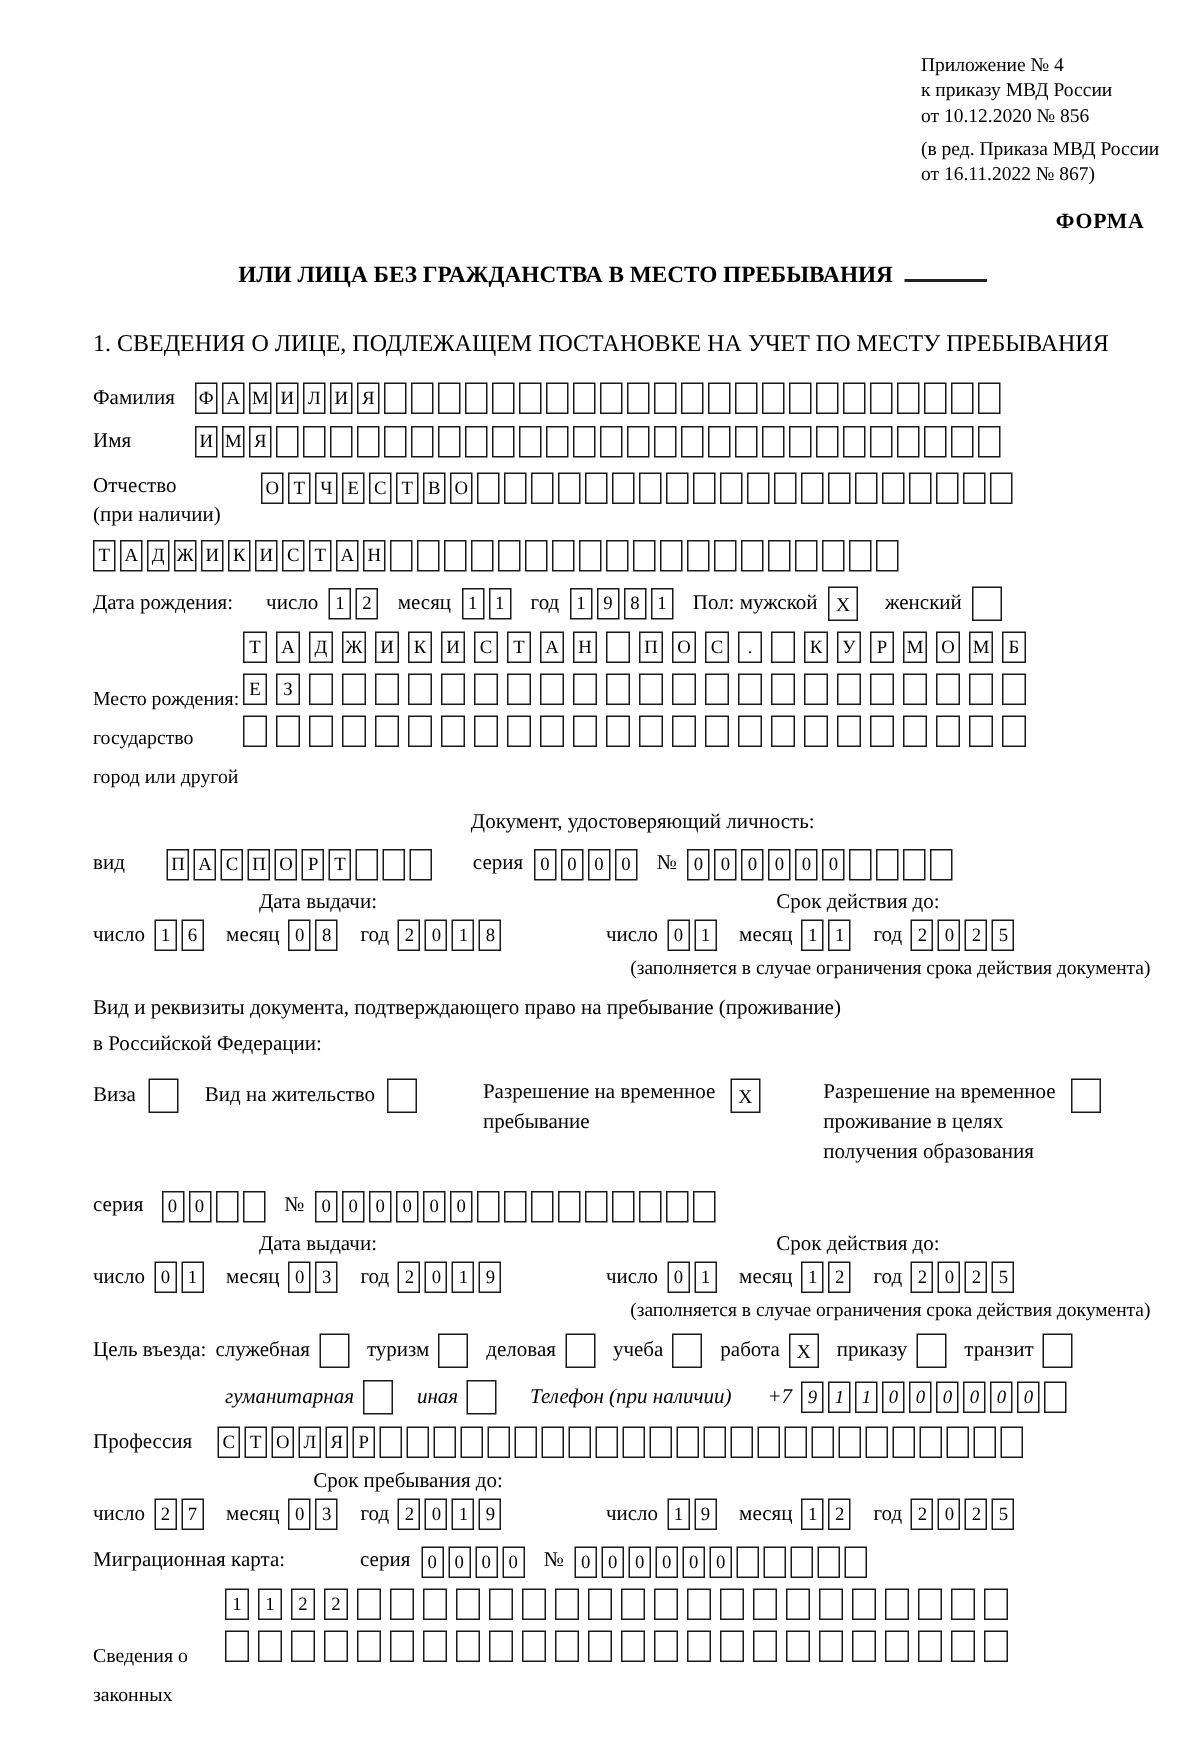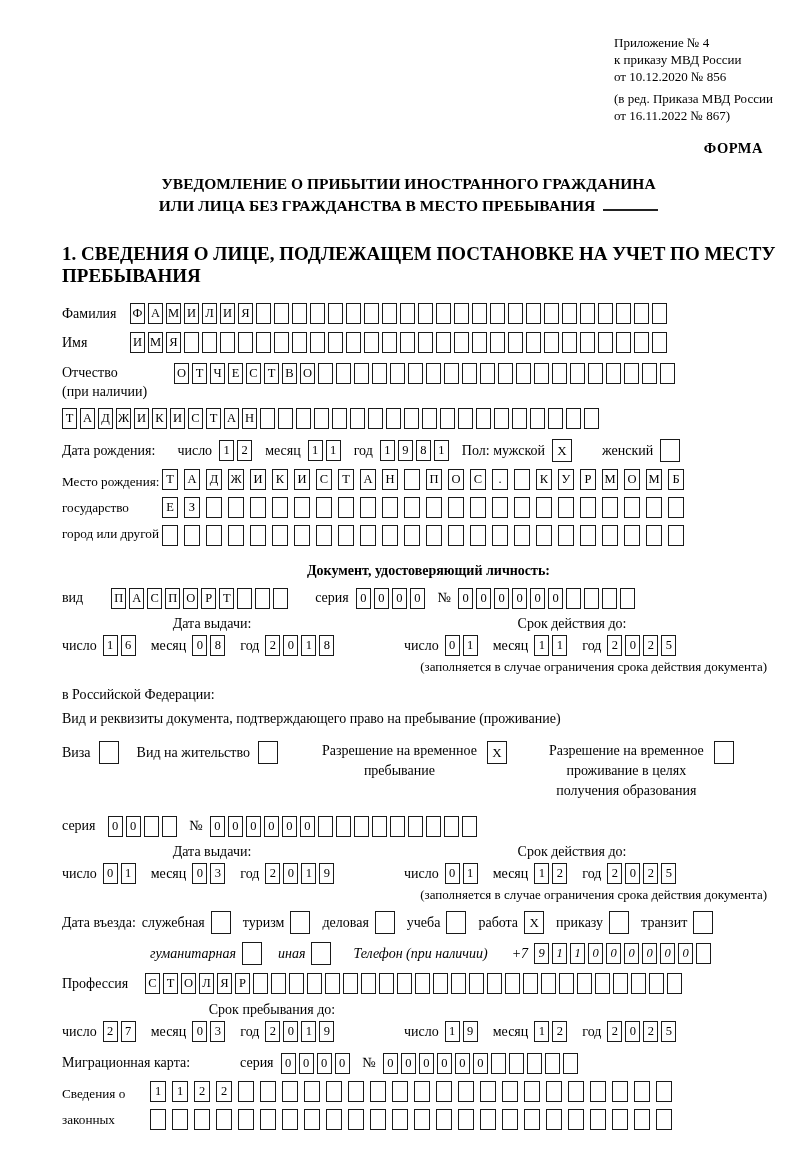--- a/index.html
+++ b/index.html
@@ -13,21 +13,21 @@
   .page { width: 800px; min-height: 1163px; padding: 34px 5px 20px 62px; background: #fff; }
 
   
   .annex { margin-left: 552px; font-size: 13px; line-height: 17px; }
   .annex .rev { margin-top: 5px; }
   .form-label { text-align: right; padding-right: 32px; font-weight: bold; font-size: 14.5px; margin-top: 16px; letter-spacing: .5px; }
 
   
   .title { text-align: center; font-weight: bold; font-size: 15.5px; line-height: 22px; margin-top: 16px; margin-right: 40px; }
   .blank-line { display: inline-block; width: 55px; border-bottom: 2px solid #222; height: 14px; margin-left: 8px; }
-  .sec-head { font-weight: bold; font-size: 19px; margin-top: 26px; margin-bottom: 16px; }
+  .sec-head { font-weight: normal; font-size: 16px; margin-top: 26px; margin-bottom: 16px; }
 
   
   .row { display: flex; align-items: flex-start; margin-bottom: 7px; }
   .lbl { flex: none; line-height: 22px; }
   .lbl.ml { line-height: 19px; }
   .grid { display: flex; flex-wrap: nowrap; align-items: flex-start; }
   .box {
     flex: none; display: inline-flex; align-items: center; justify-content: center;
     width: 15px; height: 21px; border: 1.5px solid #1a1a1a; margin-right: 3px;
     font-size: 12.5px; background: #fff;
@@ -47,53 +47,52 @@
   .dates .g { display: flex; align-items: center; }
   .dates .g1 { width: 300px; }
   .dates .g2 { margin-left: 42px; }
   .dates .t { margin-right: 6px; }
   .dates .grid { margin-right: 12px; }
   .note { font-size: 13px; text-align: right; padding-right: 28px; margin-top: 3px; margin-bottom: 8px; }
 
   
   .permits { display: flex; align-items: flex-start; margin-top: 10px; margin-bottom: 14px; }
   .permits .t { line-height: 24px; margin-right: 6px; }
-  .permits .multi { text-align: center; line-height: 20px; margin-right: 8px; }
+  .permits .multi { line-height: 20px; margin-right: 8px; }
   .permits .cb { margin-right: 24px; margin-left: 2px; }
 
   
   .purpose { display: flex; align-items: center; margin-bottom: 8px; flex-wrap: nowrap; }
   .purpose .t { margin-right: 6px; white-space: nowrap; }
   .purpose .cb { margin-right: 12px; }
   .indent150 { padding-left: 88px; font-style: italic; }
 
-  .center-bold { text-align: center; font-weight: bold; margin: 10px 0 8px 0; }
+  .center-bold { text-align: center; font-weight: normal; margin: 10px 0 8px 0; }
   .plain { line-height: 24px; }
 
   .stack { display: flex; flex-direction: column; }
   .stack .grid { margin-bottom: 7px; }
-  .lblcol { flex: none; font-size: 13.2px; line-height: 26px; }
+  .lblcol { flex: none; font-size: 13.2px; line-height: 26px; margin-top: 32px; }
 </style>
 </head>
 <body>
 
 <div class="page">
 
   <div class="annex">
     <div>Приложение № 4</div>
     <div>к приказу МВД России</div>
     <div>от 10.12.2020 № 856</div>
     <div class="rev">(в ред. Приказа МВД России</div>
     <div>от 16.11.2022 № 867)</div>
   </div>
 
   <div class="form-label">ФОРМА</div>
 
   <div class="title">
-    <div>УВЕДОМЛЕНИЕ О ПРИБЫТИИ ИНОСТРАННОГО ГРАЖДАНИНА</div>
     <div><span>ИЛИ ЛИЦА БЕЗ ГРАЖДАНСТВА В МЕСТО ПРЕБЫВАНИЯ</span><span class="blank-line"></span></div>
   </div>
 
   <div class="sec-head">1. СВЕДЕНИЯ О ЛИЦЕ, ПОДЛЕЖАЩЕМ ПОСТАНОВКЕ НА УЧЕТ ПО МЕСТУ ПРЕБЫВАНИЯ</div>
 
   <div class="row">
     <div class="lbl" style="width:68px">Фамилия</div>
     <div class="grid">
         <span class="box">Ф</span>
         <span class="box">А</span>
@@ -252,21 +251,21 @@
     <span class="grid">
         <span class="box">1</span>
         <span class="box">9</span>
         <span class="box">8</span>
         <span class="box">1</span>
       </span>
     <span class="t">Пол: мужской</span>
     <span class="grid cb">
         <span class="box">X</span>
       </span>
-    <span class="t" style="margin-left:20px">женский</span>
+    <span class="t" style="margin-left:8px">женский</span>
     <span class="grid cb">
         <span class="box"></span>
       </span>
   </div>
 
   <div class="row" style="margin-top:6px">
     <div class="lblcol" style="width:100px">
       <div>Место рождения:</div>
       <div>государство</div>
       <div>город или другой</div>
@@ -430,22 +429,22 @@
       <span class="grid">
           <span class="box">2</span>
           <span class="box">0</span>
           <span class="box">2</span>
           <span class="box">5</span>
         </span>
     </div>
   </div>
   <div class="note">(заполняется в случае ограничения срока действия документа)</div>
 
+  <div class="plain">Вид и реквизиты документа, подтверждающего право на пребывание (проживание)</div>
   <div class="plain">в Российской Федерации:</div>
-  <div class="plain">Вид и реквизиты документа, подтверждающего право на пребывание (проживание)</div>
 
   <div class="permits">
     <span class="t">Виза</span>
     <span class="grid cb" style="margin-right:18px">
         <span class="box"></span>
       </span>
     <span class="t">Вид на жительство</span>
     <span class="grid cb">
         <span class="box"></span>
       </span>
@@ -534,21 +533,21 @@
           <span class="box">2</span>
           <span class="box">0</span>
           <span class="box">2</span>
           <span class="box">5</span>
         </span>
     </div>
   </div>
   <div class="note">(заполняется в случае ограничения срока действия документа)</div>
 
   <div class="purpose">
-    <span class="t">Дата въезда:</span>
+    <span class="t">Цель въезда:</span>
     <span class="t">служебная</span>
     <span class="grid cb">
         <span class="box"></span>
       </span>
     <span class="t">туризм</span>
     <span class="grid cb">
         <span class="box"></span>
       </span>
     <span class="t">деловая</span>
     <span class="grid cb">

